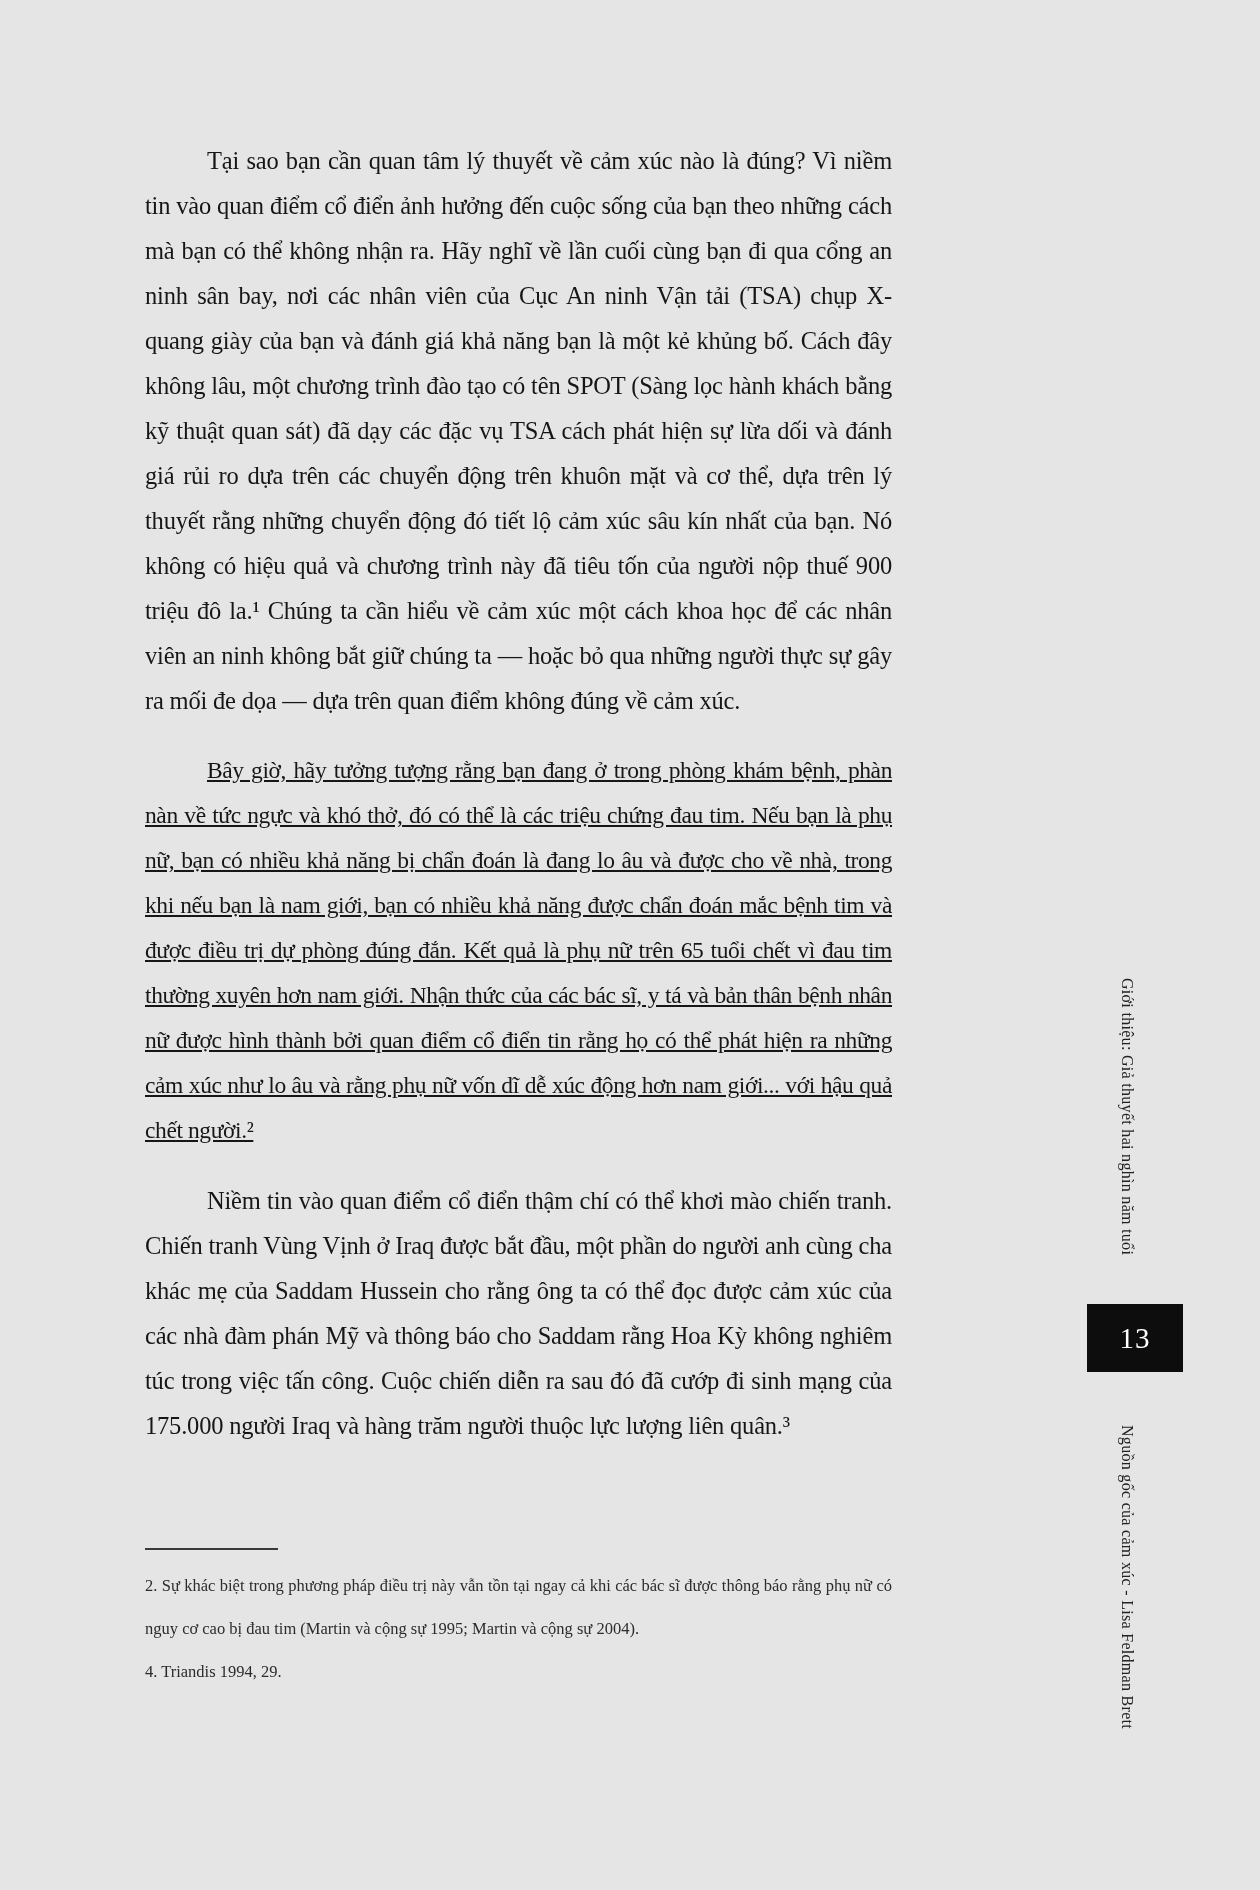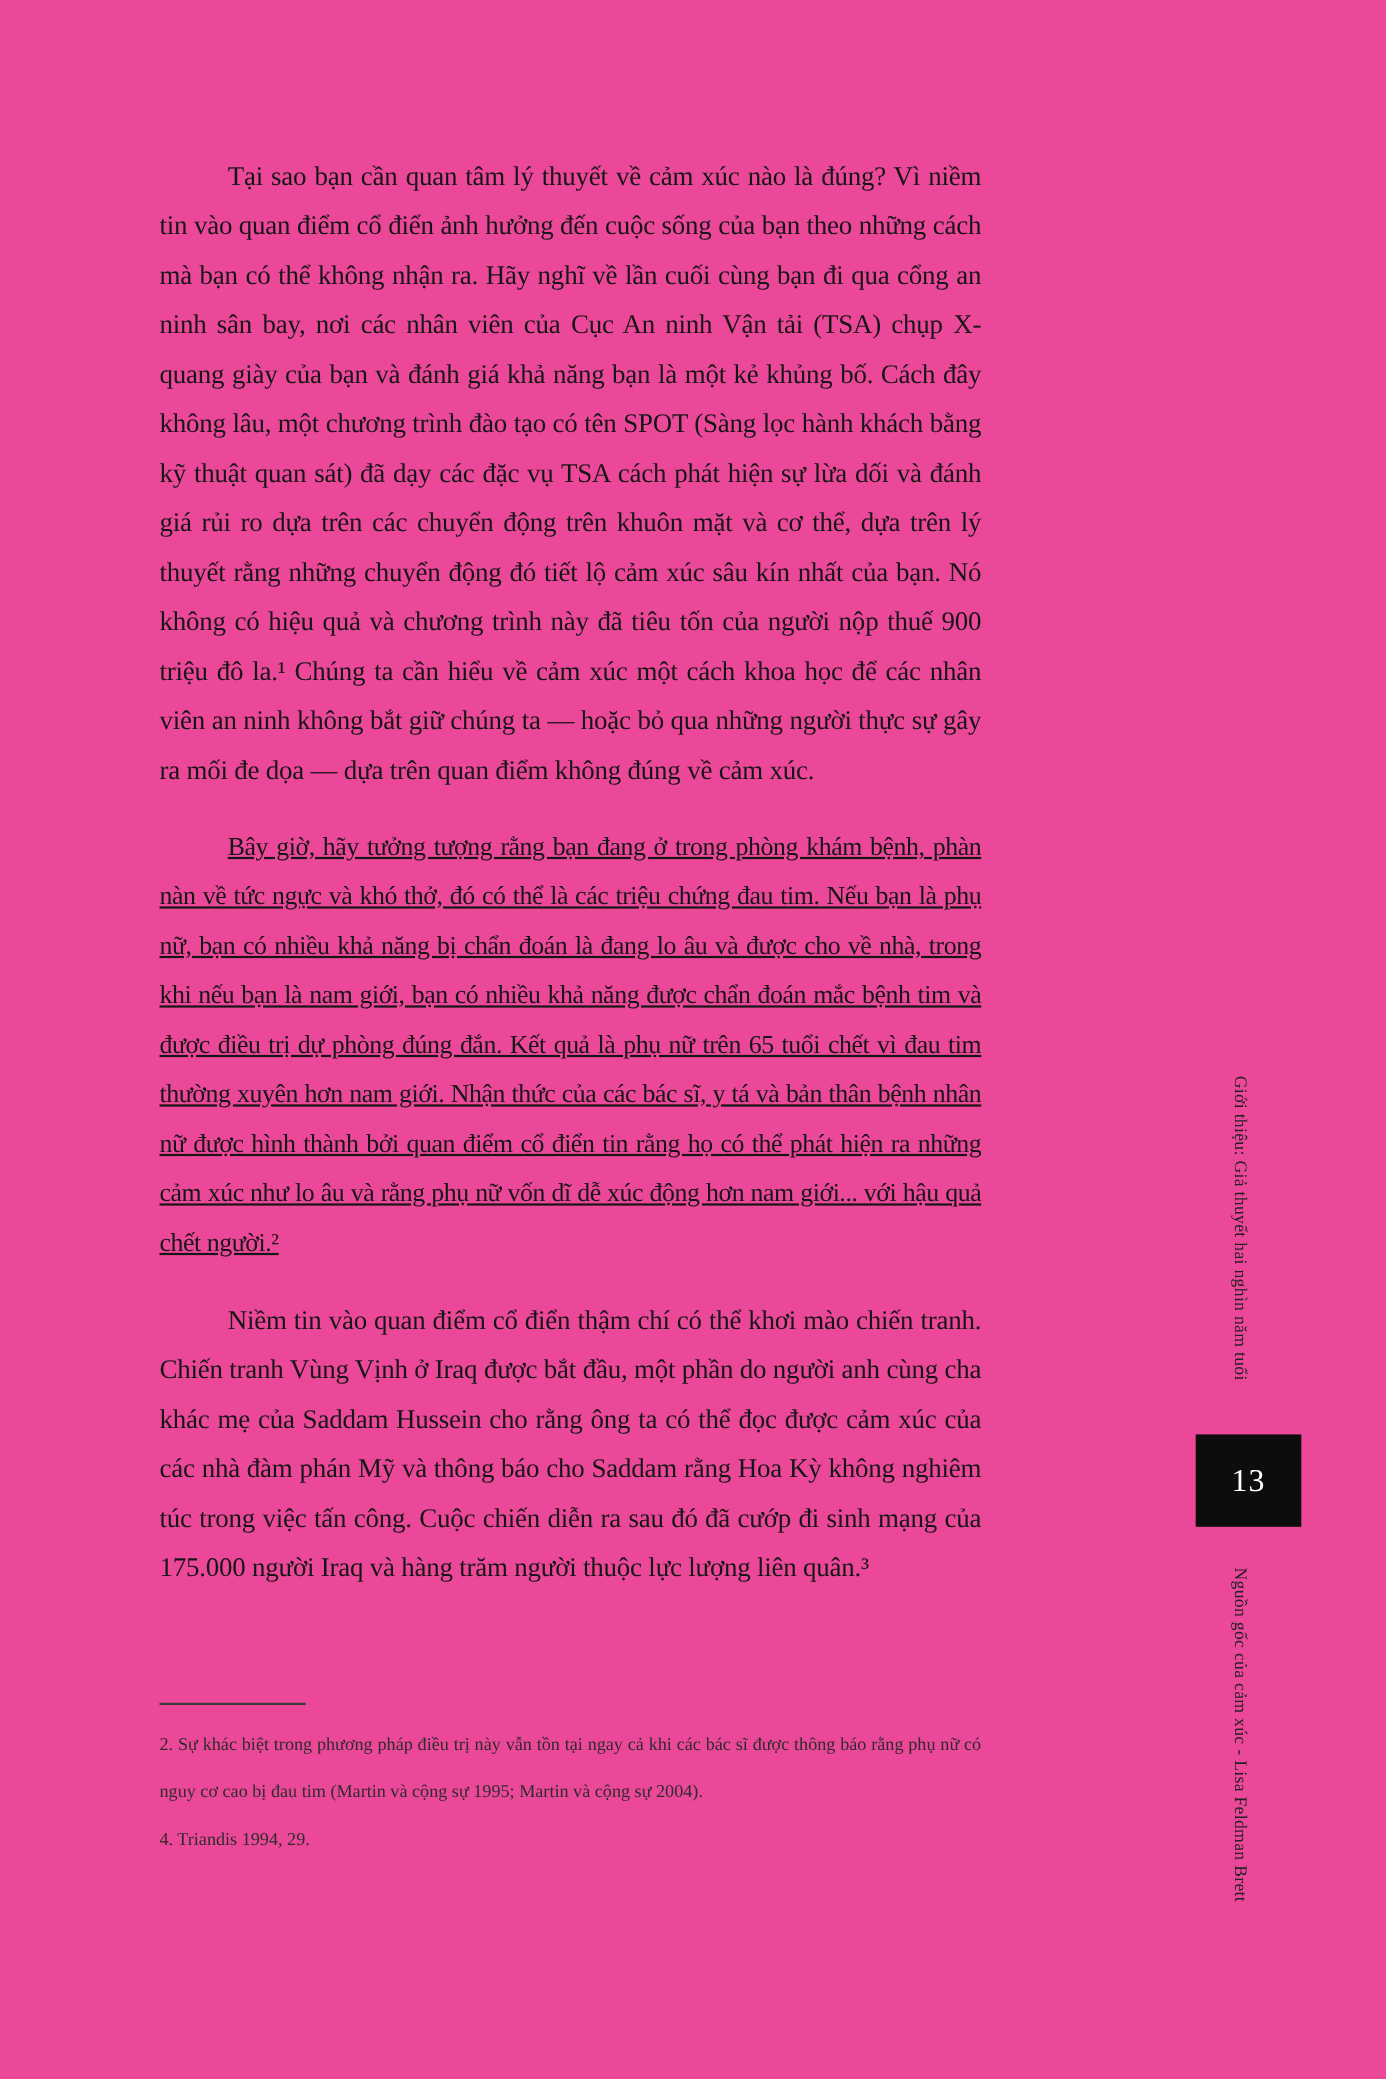--- a/index.html
+++ b/index.html
@@ -4,21 +4,21 @@
 <style>
   html, body {
     margin: 0;
     padding: 0;
     background: #ffffff;
   }
   .page {
     position: relative;
     width: 1260px;
     height: 1890px;
-    background: #ec4899;
+    background: #e5e5e5;
     font-family: "Liberation Serif", "DejaVu Serif", serif;
     color: #161616;
     overflow: hidden;
   }
   .body-column {
     position: absolute;
     left: 145px;
     top: 138px;
     width: 747px;
     text-align: justify;
@@ -76,21 +76,21 @@
   }
   .v-text.book {
     left: 1118px;
     top: 1425px;
   }
   .page-number-box {
     position: absolute;
     left: 1087px;
     top: 1304px;
     width: 96px;
-    height: 84px;
+    height: 68px;
     background: #0d0d0d;
     display: flex;
     align-items: center;
     justify-content: center;
   }
   .page-number-box span {
     color: #ffffff;
     font-size: 29px;
     letter-spacing: 1px;
   }

